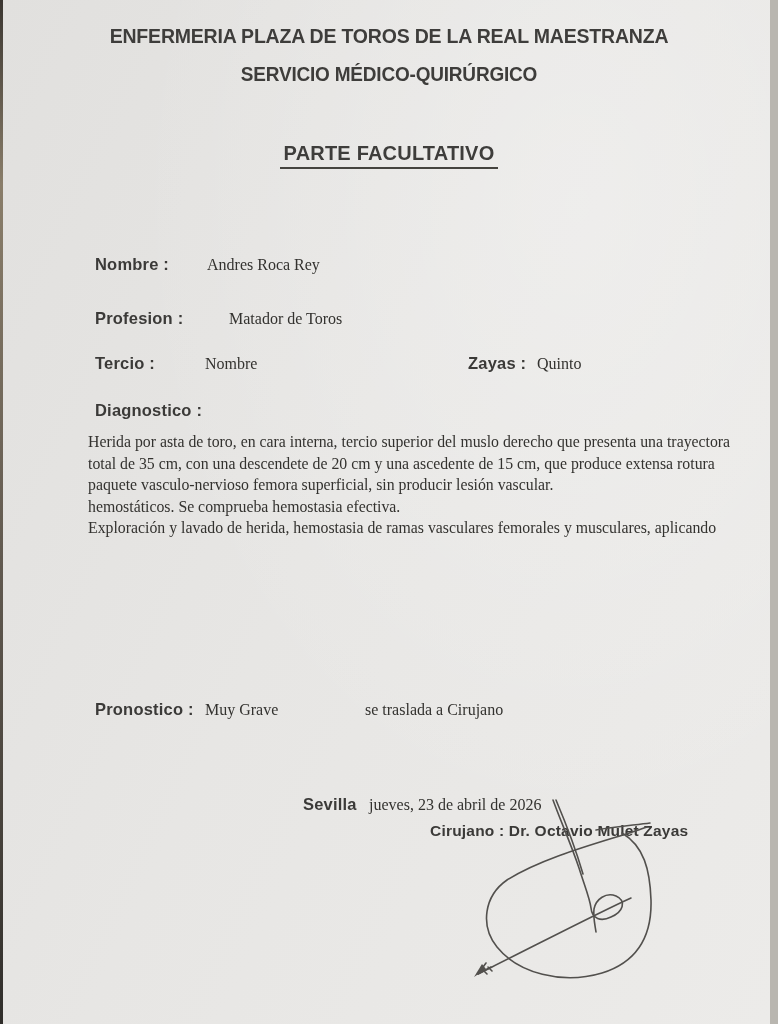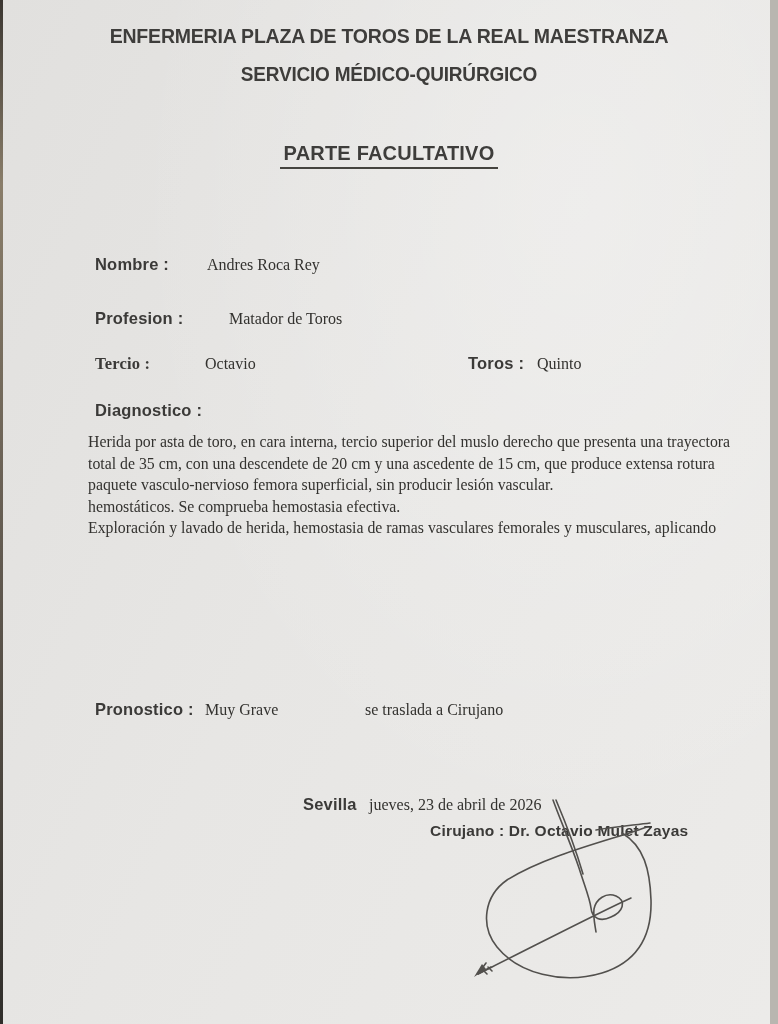--- a/index.html
+++ b/index.html
@@ -65,23 +65,23 @@
   <div class="doc-title">
     <span>PARTE FACULTATIVO</span>
   </div>
 
   <div class="lbl" style="left:95px;top:255px;">Nombre :</div>
   <div class="val" style="left:207px;top:256px;">Andres Roca Rey</div>
 
   <div class="lbl" style="left:95px;top:309px;">Profesion :</div>
   <div class="val" style="left:197px;top:310px;margin-left:32px;">Matador de Toros</div>
 
-  <div class="lbl" style="left:95px;top:354px;font-family:Liberation Serif, serif;">Tercio :</div>
-  <div class="val" style="left:205px;top:355px;">Octavio</div>
-  <div class="lbl" style="left:468px;top:354px;">Toros :</div>
+  <div class="lbl" style="left:95px;top:354px;">Tercio :</div>
+  <div class="val" style="left:205px;top:355px;">Nombre</div>
+  <div class="lbl" style="left:468px;top:354px;">Zayas :</div>
   <div class="val" style="left:537px;top:355px;">Quinto</div>
 
   <div class="lbl" style="left:95px;top:401px;">Diagnostico :</div>
   <div class="para" style="top:431px;">
     <div>Herida por asta de toro, en cara interna, tercio superior del muslo derecho que presenta una trayectora</div>
     <div>total de 35 cm,  con una descendete de 20 cm y una ascedente de 15 cm, que produce extensa rotura</div>
     <div>paquete vasculo-nervioso femora superficial, sin producir lesión vascular.</div>
     <div>hemostáticos. Se comprueba hemostasia efectiva.</div>
     <div>Exploración y lavado de herida, hemostasia de ramas vasculares femorales y musculares, aplicando</div>
   </div>

